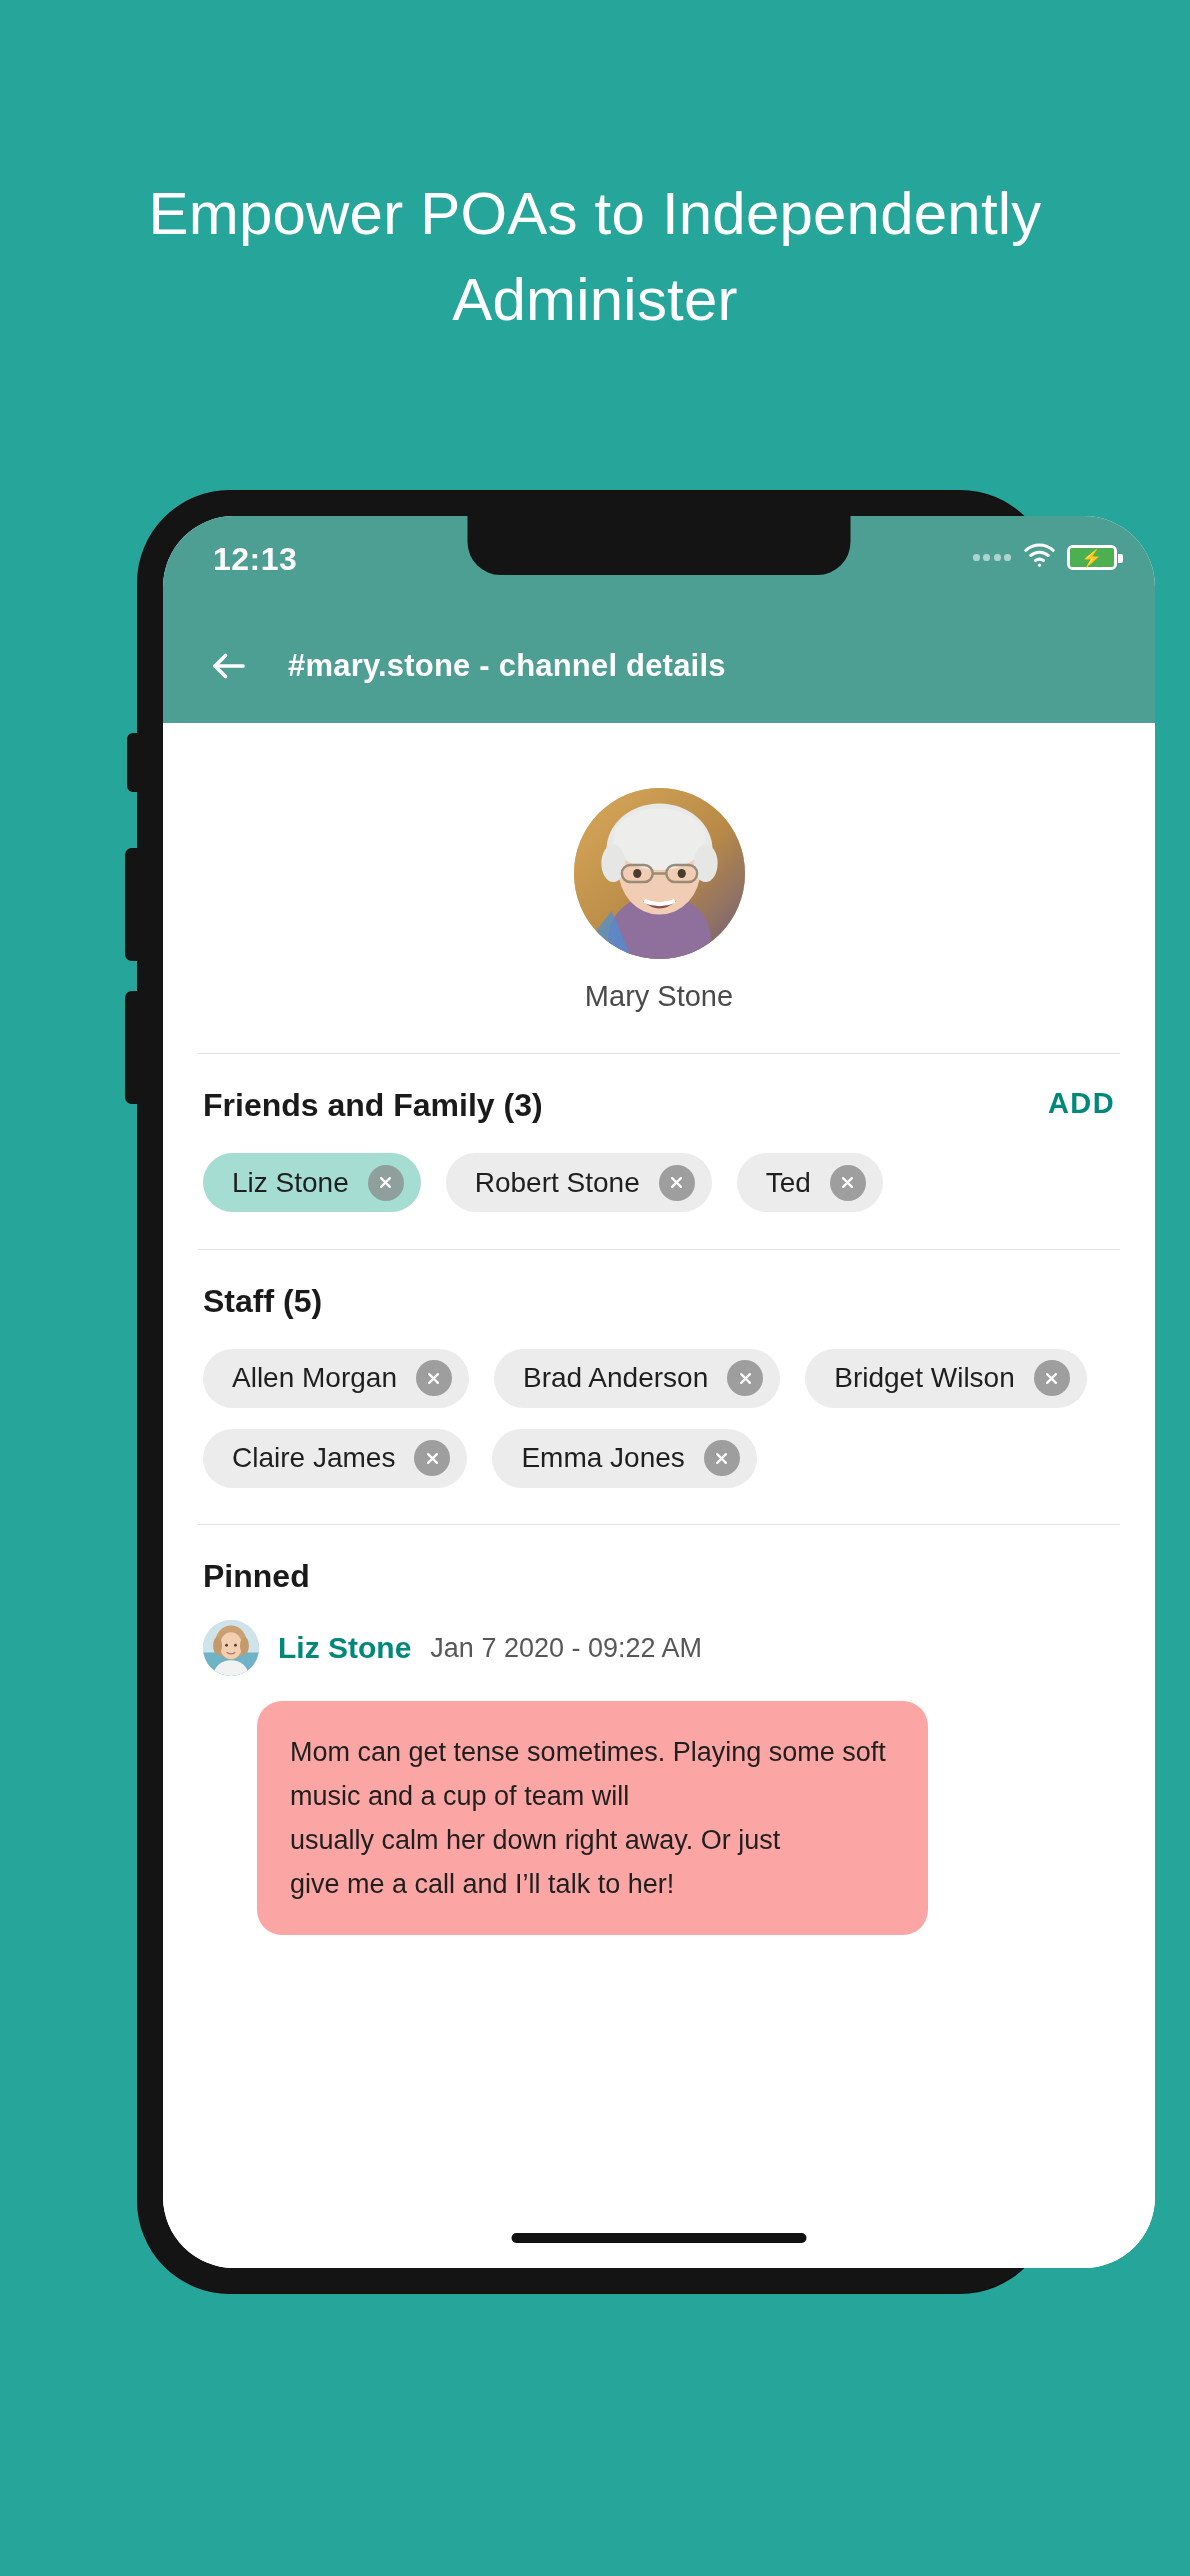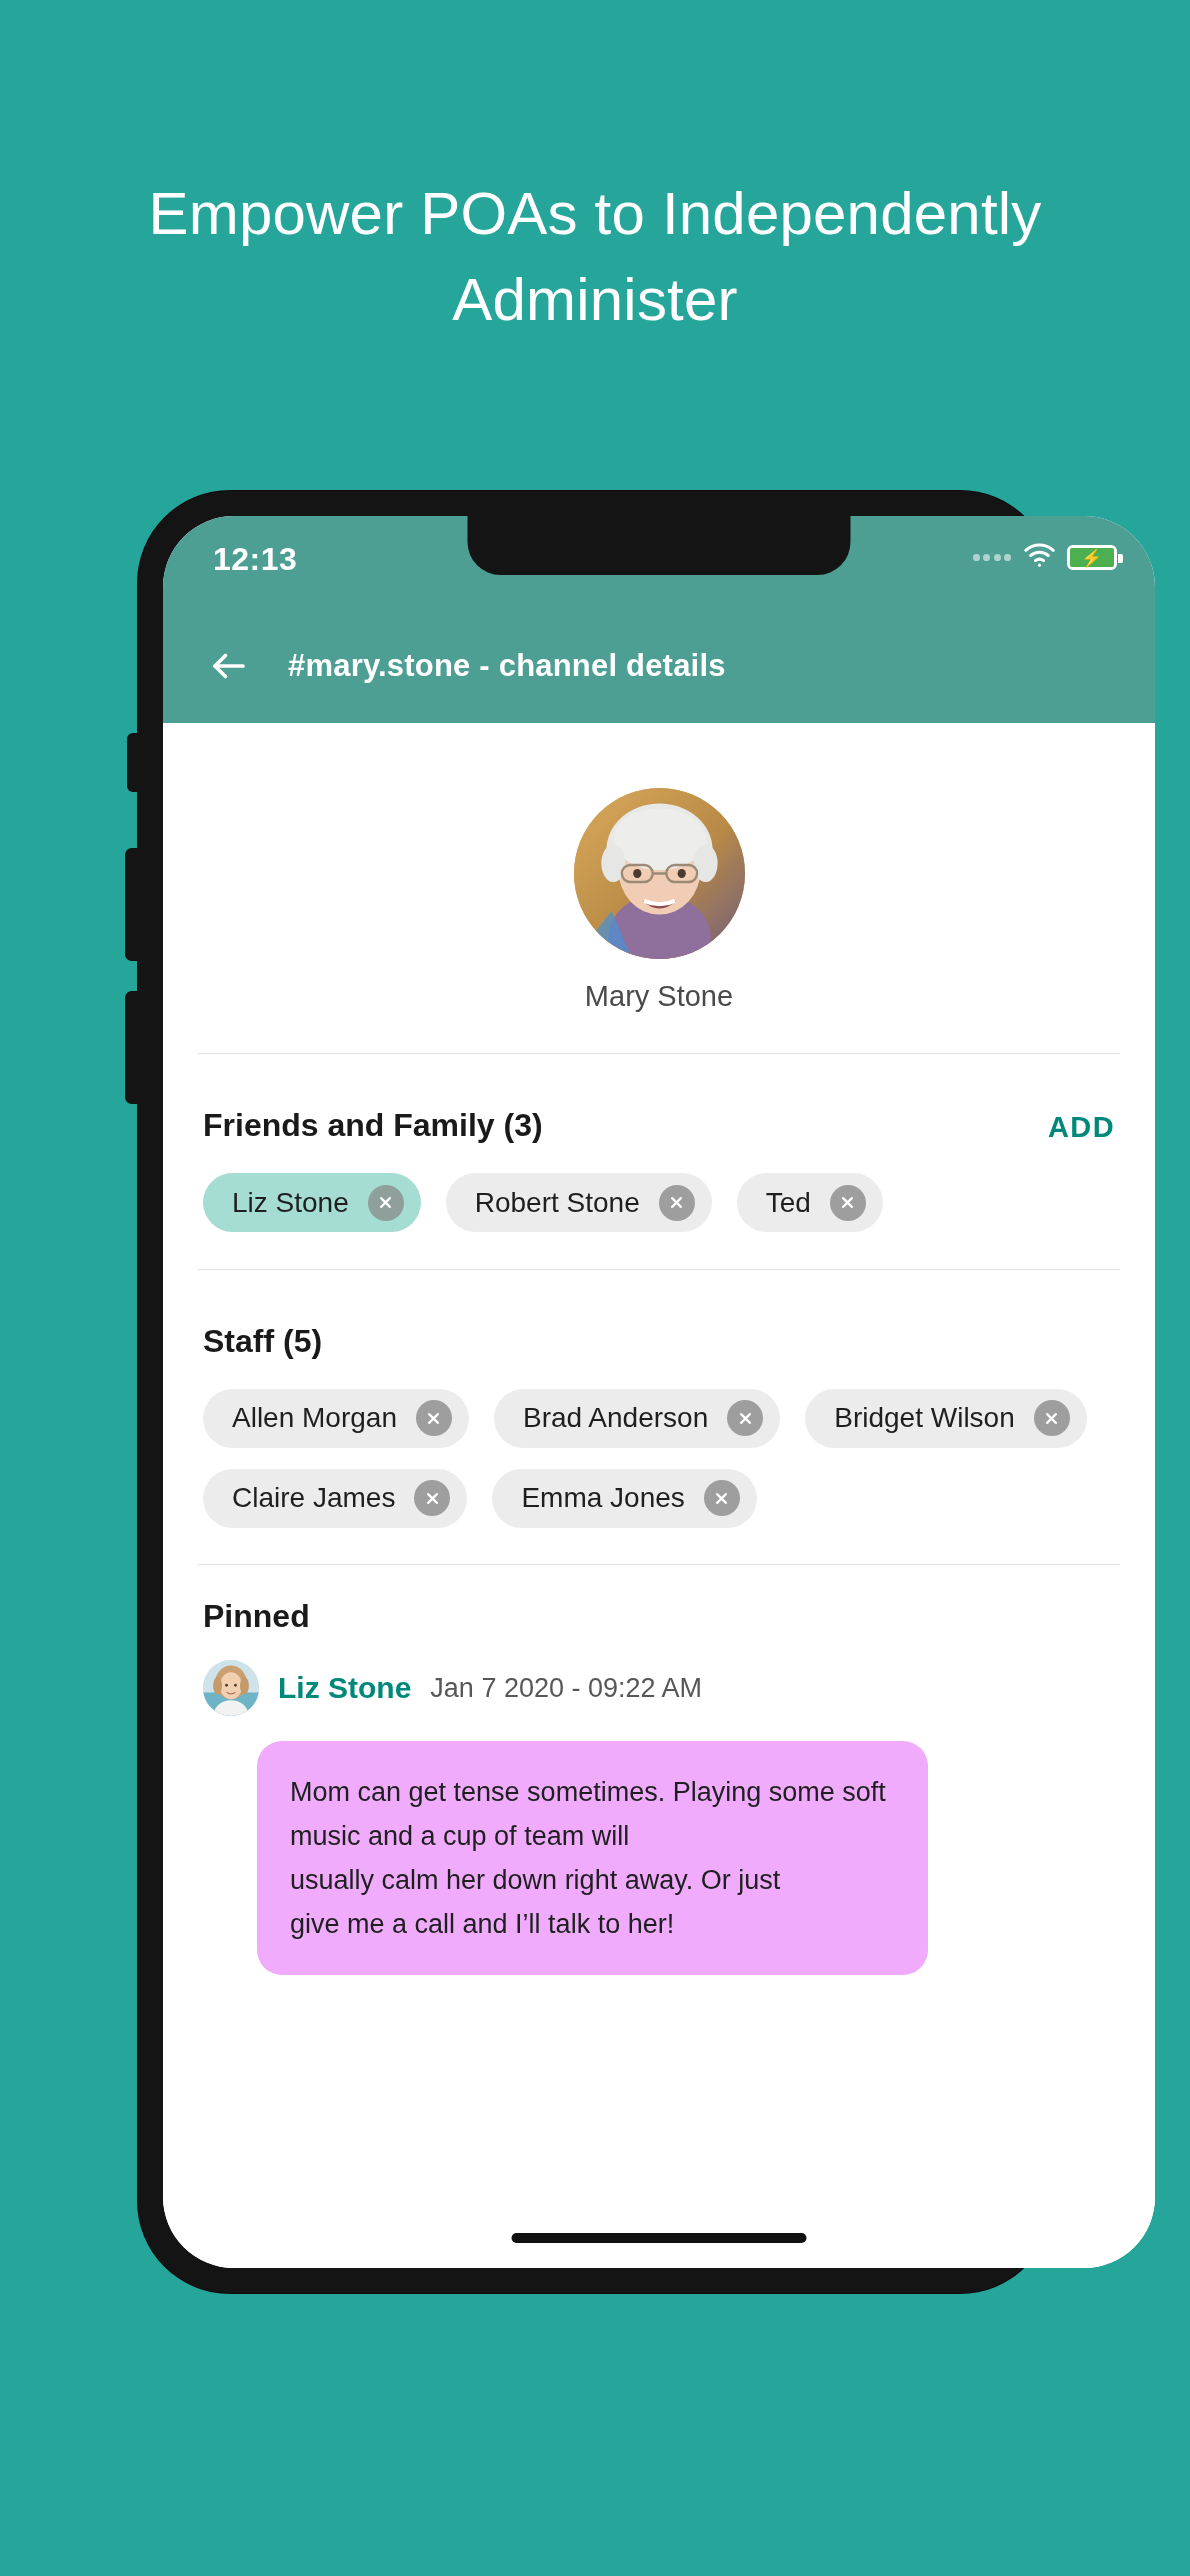--- a/index.html
+++ b/index.html
@@ -189,24 +189,23 @@
     height: 1px;
     background: #e3e3e3;
     margin: 0 35px;
   }
 
   .section {
     padding: 33px 40px 7.7px;
   }
   .section-head {
     display: flex;
-    align-items: flex-end;
+    align-items: flex-start;
     justify-content: space-between;
     margin-bottom: 29px;
-    margin-top: 20px;
   }
   .section-title {
     font-size: 32px;
     font-weight: 700;
     color: #1a1a1a;
   }
   .add-link {
     font-size: 29px;
     font-weight: 700;
     color: #00897b;
@@ -269,21 +268,21 @@
     font-size: 30px;
     font-weight: 700;
     color: #00897b;
   }
   .msg-time {
     font-size: 27px;
     color: #575757;
   }
   .bubble {
     margin: 25px 0 0 54px;
-    background: #f0abfc;
+    background: #fca5a5;
     border-radius: 25px;
     padding: 29px 33px;
     font-size: 27px;
     line-height: 44px;
     color: #1f1f1f;
     max-width: 671px;
   }
 
   .home-indicator {
     position: absolute;

